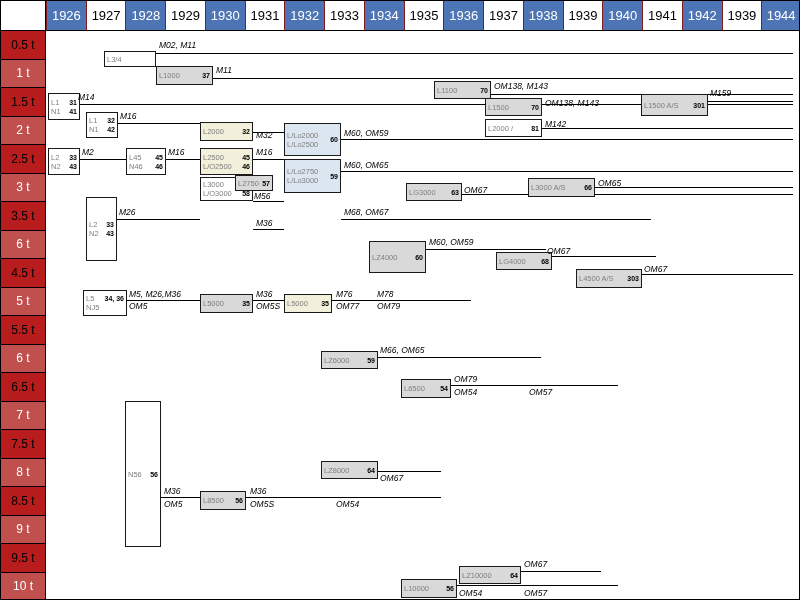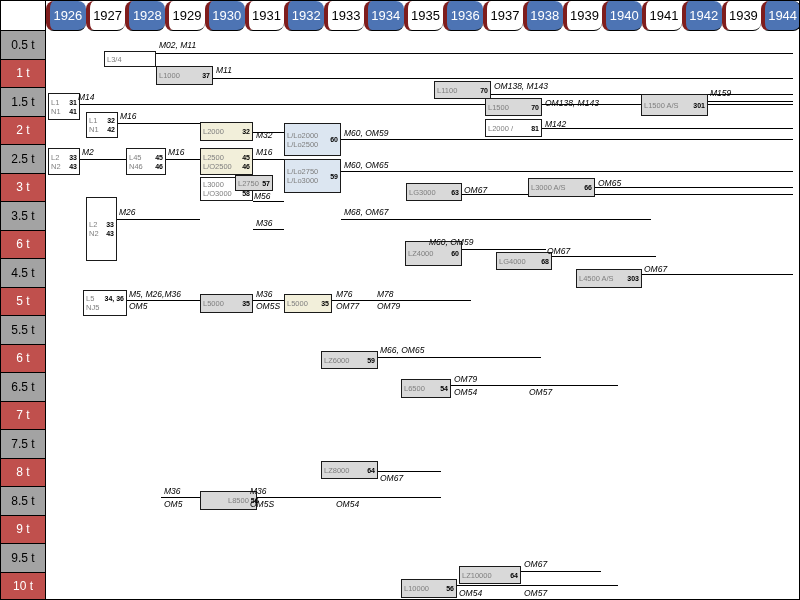--- a/index.html
+++ b/index.html
@@ -1,24 +1,24 @@
 <!DOCTYPE html>
 <html style="--header-blue: #4d74b4; --row-red: #c0504d; --box-gray: #d9d9d9; --box-cream: #f2efda; --box-blue: #dce6f1; --name-gray: #7f7f7f;"><head>
 <meta charset="utf-8">
 <style>
   * { margin:0; padding:0; box-sizing:border-box; }
   html,body { width:800px; height:600px; background:#fff; font-family:"Liberation Sans", sans-serif; }
   .frame { position:relative; width:800px; height:600px; background:#fff; border:1px solid #000; overflow:hidden; }
   .corner { position:absolute; left:0; top:0; width:45px; height:30px; background:#fff; border-right:1px solid #000; border-bottom:1px solid #000; }
   .year-header { position:absolute; left:45px; top:0; width:755px; height:30px; display:grid; grid-template-columns:repeat(19,1fr); }
-  .year-cell { border-left:4px solid #7f1d1d; border-bottom:1px solid #000; display:flex; align-items:center; justify-content:center; font-size:13px; color:#000; background:#fff; overflow:hidden;border-radius:8px; }
+  .year-cell { border-left:1px solid #7f1d1d; border-bottom:1px solid #000; display:flex; align-items:center; justify-content:center; font-size:13px; color:#000; background:#fff; overflow:hidden; }
   .year-cell:last-child { border-right:1px solid #000; }
   .year-cell.hl { background:var(--header-blue); color:#fff; }
   .tonnage-col { position:absolute; left:0; top:30px; width:45px; height:570px; display:grid; grid-template-rows:repeat(20,1fr); }
-  .ton-cell { border-right:1px solid #000; border-bottom:1px solid #000; display:flex; align-items:center; justify-content:center; font-size:12px; color:#000; background:#a3a3a3; }
+  .ton-cell { border-right:1px solid #000; border-bottom:1px solid #000; display:flex; align-items:center; justify-content:center; font-size:12px; color:#000; background:#b91c1c; }
   .ton-cell.hl { background:var(--row-red); color:#fff; }
   .canvas { position:absolute; left:0; top:0; width:800px; height:600px; }
   .tl-line { position:absolute; height:1px; background:#000; }
   .model-box { position:absolute; border:1px solid #1a1a1a; display:flex; align-items:center; }
   .f-white { background:#ffffff; }
   .f-gray  { background:var(--box-gray); }
   .f-cream { background:var(--box-cream); }
   .f-blue  { background:var(--box-blue); }
   .box-rows { flex:1 1 auto; display:flex; flex-direction:column; justify-content:center; padding:0 2px; min-width:0; }
   .box-row { display:flex; justify-content:space-between; align-items:baseline; line-height:9px; }
@@ -285,21 +285,21 @@
           <div class="box-row">
             <span class="box-name">L2</span>
             <span class="box-num">33</span>
           </div>
           <div class="box-row">
             <span class="box-name">N2</span>
             <span class="box-num">43</span>
           </div>
         </div>
       </div>
-      <div class="model-box f-gray" style="left: 368px; top: 240px; width: 57px; height: 25px; margin-left: 36px;">
+      <div class="model-box f-gray" style="left: 368px; top: 240px; width: 57px; height: 32px;">
         <div class="box-rows">
           <div class="box-row">
             <span class="box-name">LZ4000</span>
             <span class="box-num">60</span>
           </div>
         </div>
       </div>
       <div class="model-box f-gray" style="left: 495px; top: 251px; width: 56px; height: 18px;">
         <div class="box-rows">
           <div class="box-row">
@@ -352,29 +352,37 @@
         </div>
       </div>
       <div class="model-box f-gray" style="left: 400px; top: 378px; width: 50px; height: 19px;">
         <div class="box-rows">
           <div class="box-row">
             <span class="box-name">L6500</span>
             <span class="box-num">54</span>
           </div>
         </div>
       </div>
+      <div class="model-box f-white" style="left: 124px; top: 400px; width: 36px; height: 146px;">
+        <div class="box-rows">
+          <div class="box-row">
+            <span class="box-name">N56</span>
+            <span class="box-num">56</span>
+          </div>
+        </div>
+      </div>
       <div class="model-box f-gray" style="left: 320px; top: 460px; width: 57px; height: 18px;">
         <div class="box-rows">
           <div class="box-row">
             <span class="box-name">LZ8000</span>
             <span class="box-num">64</span>
           </div>
         </div>
       </div>
-      <div class="model-box f-gray" style="left: 199px; top: 490px; width: 57px; height: 19px; padding-left: 25px;">
+      <div class="model-box f-gray" style="left: 199px; top: 490px; width: 46px; height: 19px;">
         <div class="box-rows">
           <div class="box-row">
             <span class="box-name">L8500</span>
             <span class="box-num">56</span>
           </div>
         </div>
       </div>
       <div class="model-box f-gray" style="left: 458px; top: 565px; width: 62px; height: 18px;">
         <div class="box-rows">
           <div class="box-row">

